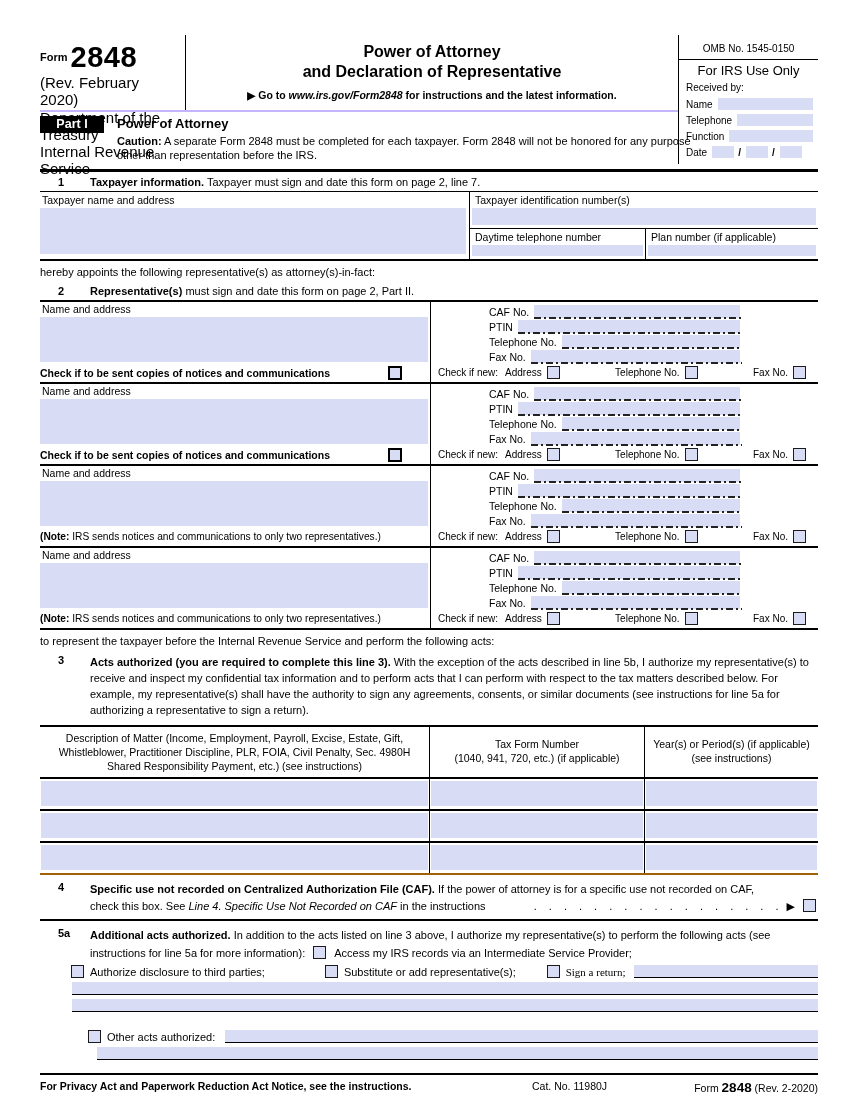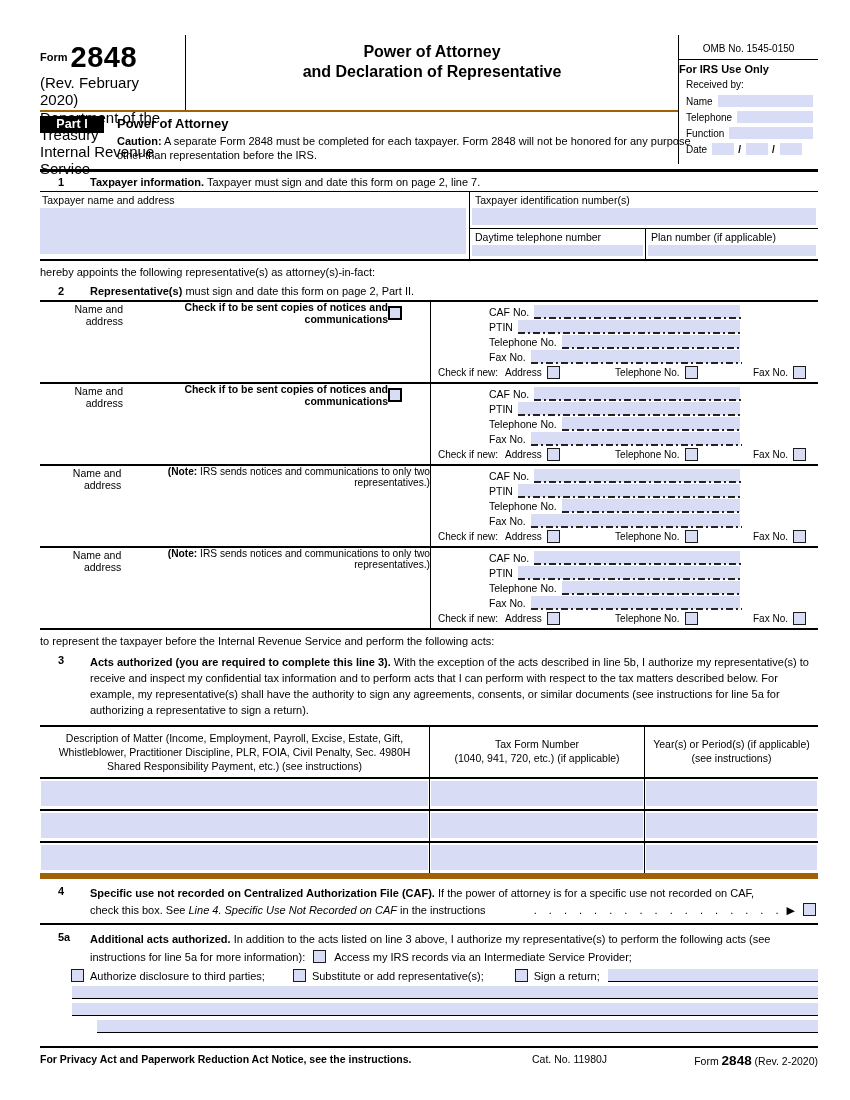--- a/index.html
+++ b/index.html
@@ -4,40 +4,40 @@
 <style>
   * { margin:0; padding:0; box-sizing:border-box; }
   body { background:#888; font-family:"Liberation Sans", sans-serif; }
   .page { position:relative; width:850px; height:1100px; background:#fff; margin:0 auto;
           color:#000; font-size:11px; }
   .content { position:absolute; left:40px; top:35px; width:778px; }
 
   
   .header { position:relative; }
   .header-main { margin-right:140px; }
-  .header-top { display:flex; border-bottom:2px solid #a16207; height:77px; }
+  .header-top { display:flex; border-bottom:2px solid #c4b5fd; height:77px; }
   .form-id { width:146px; border-right:1.5px solid #000; padding:6px 4px 0 0; }
   .form-line { white-space:nowrap; }
   .form-word { font-size:11px; font-weight:bold; vertical-align:6px; }
   .form-num-big { font-size:29px; font-weight:bold; letter-spacing:0.5px; }
   .small-id { font-size:15px; line-height:1.15; }
   .title-block { flex:1; text-align:center; padding-top:7px; }
   .main-title { font-size:16px; font-weight:bold; line-height:1.25; }
   .goto { font-size:10.5px; font-weight:bold; margin-top:7px; }
   .goto i { font-style:italic; }
   .part1-row { display:flex; padding:4px 0 6px; }
   .part-chip { background:#000; color:#fff; font-weight:bold; font-size:12.5px;
                width:64px; height:17px; text-align:center; line-height:16px; flex:none; }
   .part1-content { margin-left:13px; }
   .part1-title { font-size:13px; font-weight:bold; }
   .caution { width:578px; margin-top:3px; line-height:1.3; }
   .irs-box { position:absolute; top:0; right:0; width:140px; height:129px;
              border-left:1.5px solid #000; font-size:10px; }
   .omb { text-align:center; padding:8px 0 5px; border-bottom:1.5px solid #000; }
-  .irs-title { font-weight:bold; font-size:11px; padding:3px 0 2px; }
+  .irs-title { text-align:center; font-weight:normal; font-size:13px; padding:3px 0 2px; }
   .received { padding:2px 0 2px 7px; }
   .fld-row { display:flex; align-items:flex-end; padding:1px 5px 1px 7px; height:16px; }
   .fld-row .fill { background:#d8dcf5; height:12px; flex:1; margin-left:5px; }
   .dseg { background:#d8dcf5; height:12px; width:22px; margin-left:5px; flex:none !important; }
   .dsl { margin-left:4px; font-weight:bold; }
   .thickline { border-top:3px solid #000; }
 
   
   .sec-head { display:flex; padding:4px 0 3px; }
   .lnum { width:50px; padding-left:18px; font-weight:bold; flex:none; }
@@ -57,21 +57,21 @@
   .tin-fill { height:17px; margin:0 2px 3px 2px; }
   .tp-split { flex:1; border-top:1.5px solid #000; display:flex;justify-content:flex-end; }
   .tp-phone { width:176px; border-right:1.5px solid #000; display:flex; flex-direction:column; }
   .tp-plan { flex:1; display:flex; flex-direction:column; }
   .tp-split .fillbox { flex:1; margin:0 2px 3px 2px; }
   .hereby { padding:5px 0 3px; }
 
   
   .reps { border-bottom:2px solid #000; }
   .rep { display:flex; border-top:2px solid #000; height:82px; }
-  .rep-left { width:390px; display:flex; flex-direction:row;text-align:right; }
+  .rep-left { width:390px; display:flex; flex-direction:column; }
   .rep-left .cell-label { padding:1px 2px; height:15px; }
   .rep-left .fillbox { flex:1; margin-right:2px; }
   .rep-bottom { height:20px; display:flex; align-items:center; padding:3px 0 1px; }
   .copies-label { font-weight:bold; font-size:10.5px; }
   .rep-bottom .cb-bold { margin-left:auto; margin-right:28px; }
   .note-text { font-size:10.2px; }
   .rep-right { flex:1; border-left:1.5px solid #000; display:flex; flex-direction:column;
                padding-top:3px; }
   .frow { flex:1; display:flex; align-items:flex-end; padding-bottom:2px; }
   .flabel { margin-left:58px; padding-right:5px; white-space:nowrap; font-size:10.5px; flex:none; }
@@ -82,21 +82,21 @@
            padding:0 12px 2px 7px; }
   .cn-item { display:flex; align-items:center; gap:5px; }
   .cn-item.first { margin-left:7px; }
   .cn-item.auto { margin-left:auto; }
 
   .represent { padding:5px 0 4px; }
 
   
   .l3-para { display:flex; padding:3px 0 6px; }
   .l3-text { flex:1; line-height:1.48; padding-right:6px; }
-  .t3 { border-top:2px solid #000; border-bottom:6px solid #a16207; }
+  .t3 { border-top:2px solid #000; border-bottom:2px solid #a16207; }
   .t3 .trow { display:flex; }
   .t3 .trow + .trow { border-top:2px solid #000; }
   .t3 .c1 { width:390px; border-right:1.5px solid #000; }
   .t3 .c2 { width:215px; border-right:1.5px solid #000; }
   .t3 .c3 { flex:1; }
   .thead { font-size:10.5px; text-align:center; }
   .thead .c1 { padding:4px 12px; line-height:1.35; }
   .thead .c2, .thead .c3 { padding:10px 8px; line-height:1.35; }
   .t3 .drow { height:32px; }
   .t3 .dcell { padding:2px 1px 3px 1px; }
@@ -110,21 +110,21 @@
              text-align:right; }
   .l4 .cb { margin:0 2px 0 8px; }
 
   
   .l5 { padding:6px 0 0; }
   .l5-para { display:flex; }
   .l5-text { flex:1; line-height:1.5; }
   .p2row { display:flex; align-items:center; gap:8px; margin-top:1px; }
   .cbrow { display:flex; align-items:center; margin:4px 0 0 31px; }
   .cbrow .grp { display:flex; align-items:center; gap:6px; }
-  .g2 { margin-left:28px;text-align:center; } .g3 { margin-left:31px; }
+  .g2 { margin-left:60px;text-align:center; } .g3 { margin-left:31px;font-family:Liberation Serif, serif; }
   .inline-fill { flex:1; height:13px; background:#d8dcf5; border-bottom:1.5px solid #000;
                  margin-left:8px; }
   .wf { height:13px; background:#d8dcf5; border-bottom:1.5px solid #000; margin-top:4px; }
   .wf1 { margin-left:32px; } .wf2 { margin-left:32px; } .wf3 { margin-left:57px; }
   .other-row { display:flex; align-items:center; gap:6px; margin:18px 0 0 48px; }
   .other-row .inline-fill { margin-left:4px; }
 
   
   .footer { position:relative; display:flex; align-items:flex-start; border-top:2px solid #000;
             margin-top:13px; padding-top:5px; font-size:10.5px; }
@@ -149,20 +149,24 @@
             <span class="form-num-big">2848</span>
           </div>
           <div class="small-id">(Rev. February 2020)</div>
           <div class="small-id">Department of the Treasury</div>
           <div class="small-id">Internal Revenue Service</div>
         </div>
         <div class="title-block">
           <div class="main-title">
             <div>Power of Attorney</div>
             <div>and Declaration of Representative</div>
+          </div>
+          <div class="goto">
+            <span>▶</span>
+            <span>Go to </span><i>www.irs.gov/Form2848</i><span> for instructions and the latest information.</span>
           </div>
         </div>
       </div>
       <div class="part1-row">
         <div class="part-chip">Part I</div>
         <div class="part1-content">
           <div class="part1-title">Power of Attorney</div>
           <div class="caution">
             <b class="inl">Caution:</b><span> A separate Form 2848 must be completed for each taxpayer. Form 2848 will not be honored for any purpose other than representation before the IRS.</span>
           </div>
@@ -494,20 +498,25 @@
             <span>Substitute or add representative(s);</span>
           </span>
       <span class="grp g3">
             <span class="cb"></span>
             <span>Sign a return;</span>
           </span>
       <span class="inline-fill"></span>
     </div>
     <div class="wf wf1"></div>
     <div class="wf wf2"></div>
+    <div class="other-row">
+      <span class="cb"></span>
+      <span>Other acts authorized:</span>
+      <span class="inline-fill"></span>
+    </div>
     <div class="wf wf3"></div>
   </div>
 
   <div class="footer">
     <span class="f-privacy">For Privacy Act and Paperwork Reduction Act Notice, see the instructions.</span>
     <span class="f-cat">Cat. No. 11980J</span>
     <span class="f-right">
       <span>Form</span>
       <span class="f-formnum">2848</span>
       <span>(Rev. 2-2020)</span>

